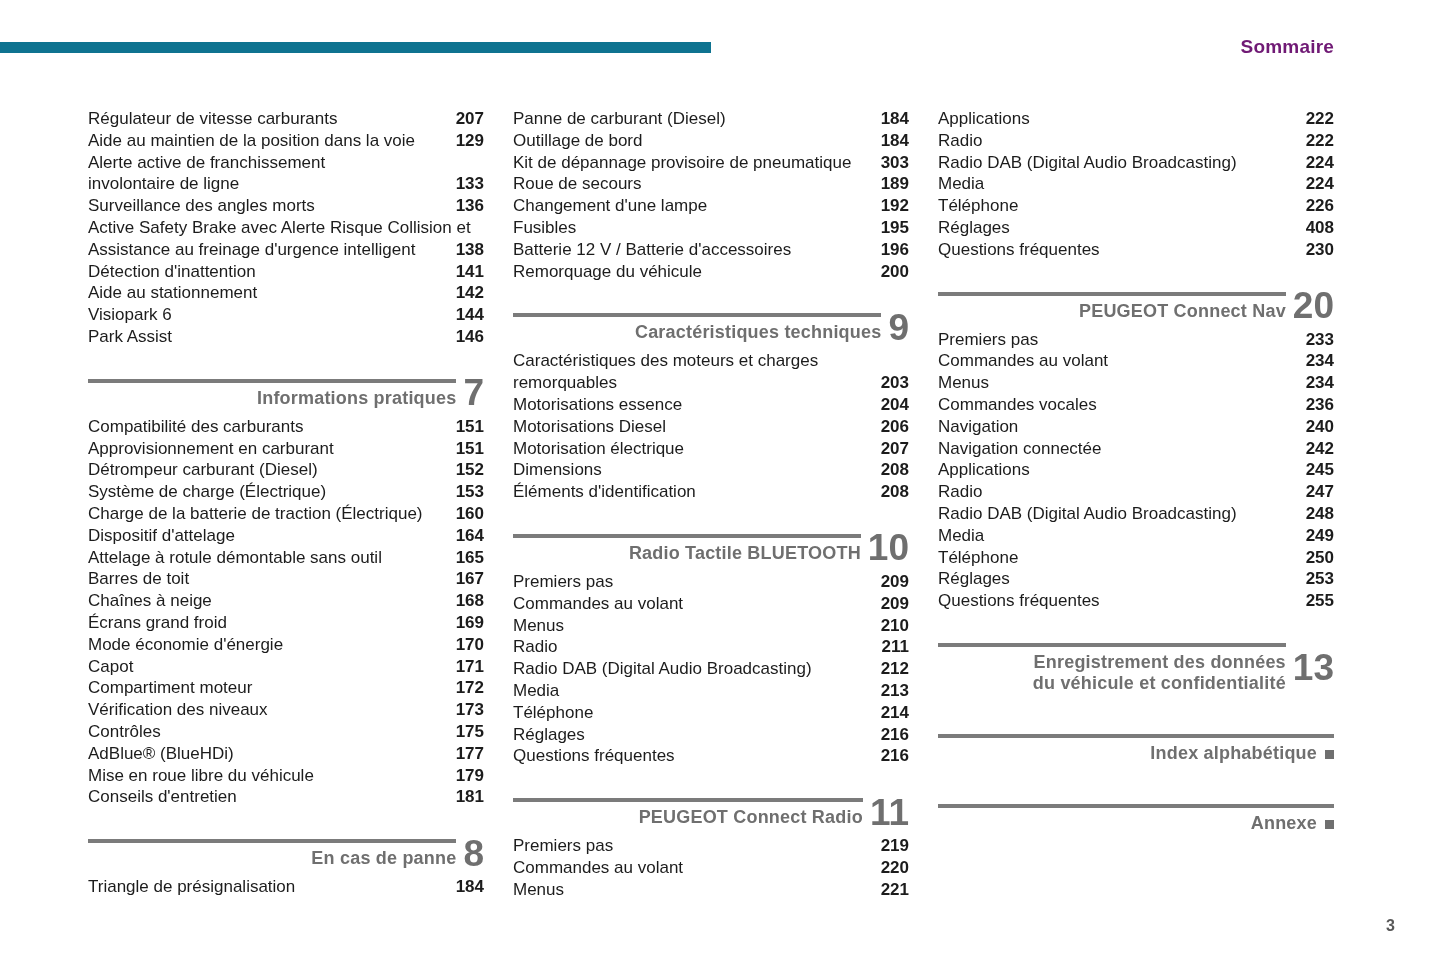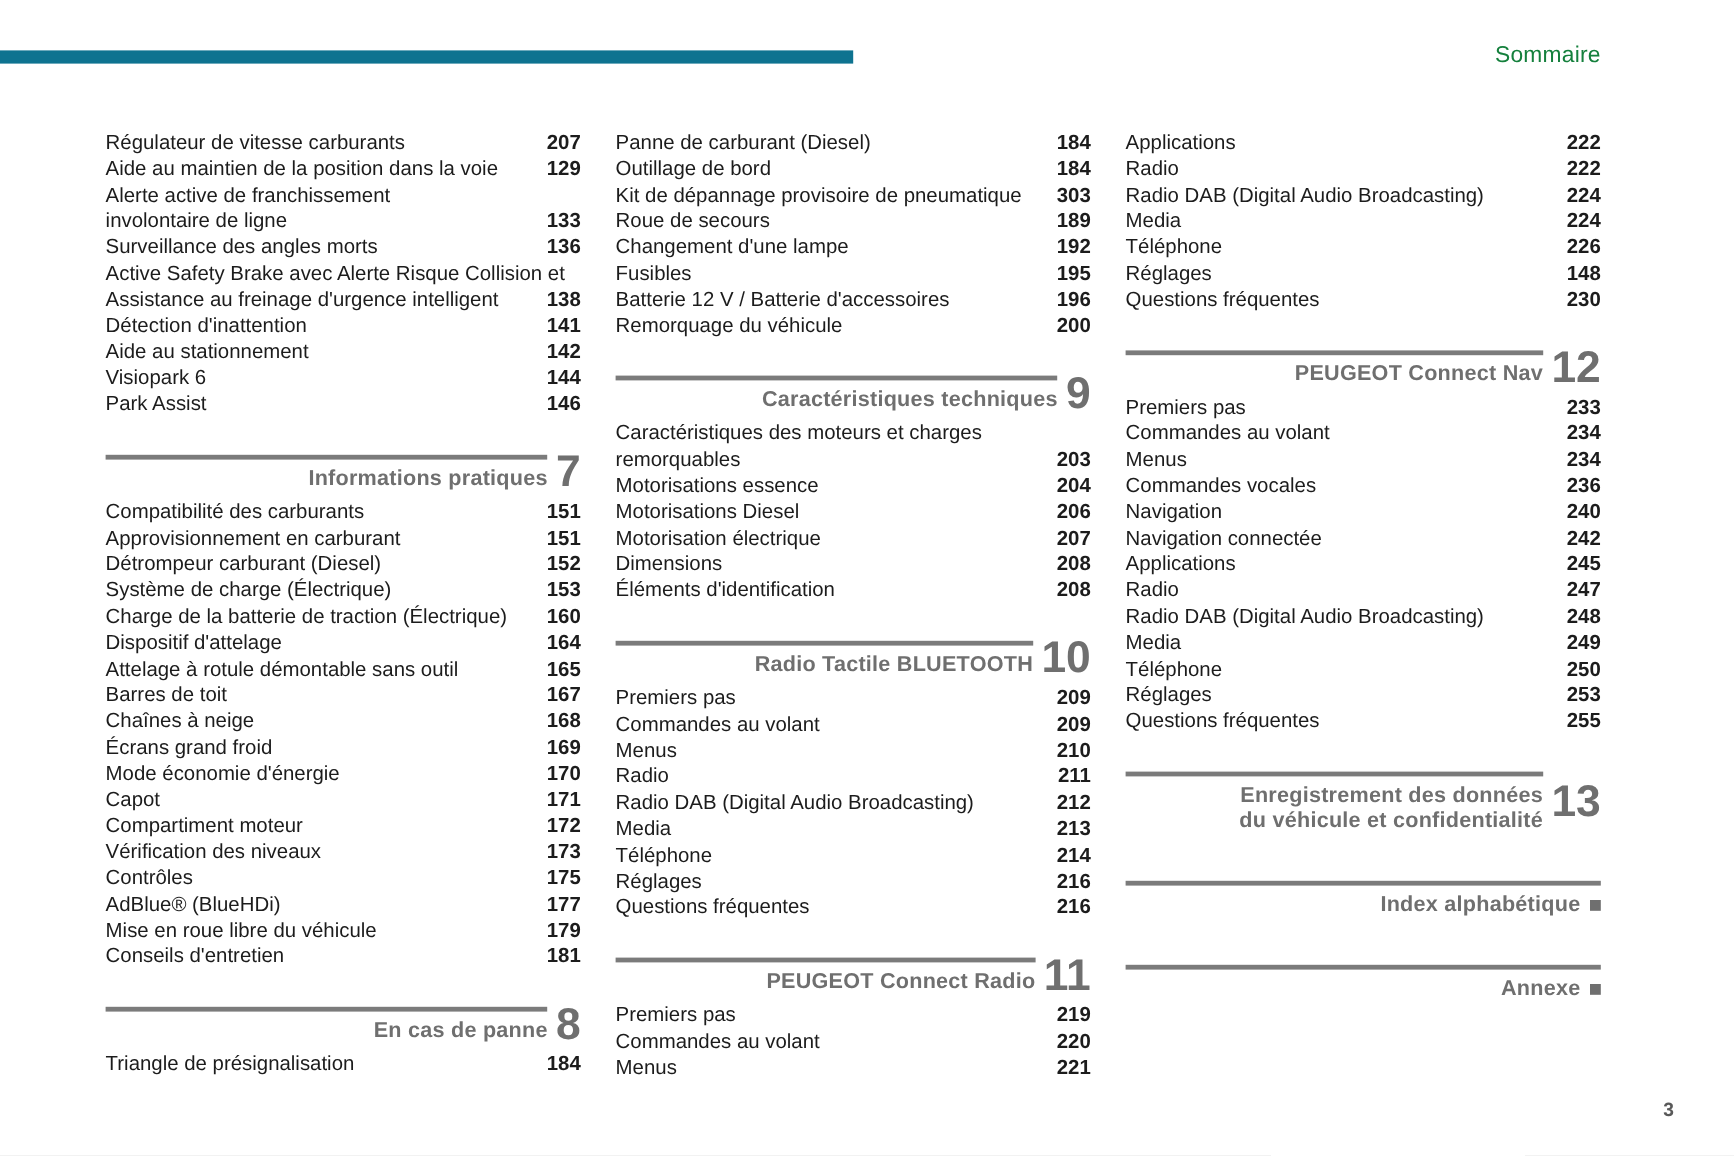--- a/index.html
+++ b/index.html
@@ -11,21 +11,21 @@
     font-family:"Liberation Sans", sans-serif;
     overflow:hidden;
   }
   .accent-bar {
     position:absolute; left:0; top:42px;
     width:711px; height:11px;
     background:#0e7390;
   }
   .sommaire {
     position:absolute; top:36px; right:111px;
-    font-size:19px; color:#15803d; letter-spacing:0.2px;
+    font-size:19px; color:#701a75; letter-spacing:0.2px;font-weight:bold;
   }
   .toc-col {
     position:absolute; top:108px; width:396px;
   }
   #col1 { left:88px; }
   #col2 { left:513px; }
   #col3 { left:938px; }
   .toc-row {
     display:flex; justify-content:space-between; align-items:baseline;
     font-size:17px; line-height:21.8px; color:#1c1c1c;
@@ -349,32 +349,32 @@
       <div class="toc-row">
         <span class="lbl">Media</span>
         <span class="pg">224</span>
       </div>
       <div class="toc-row">
         <span class="lbl">Téléphone</span>
         <span class="pg">226</span>
       </div>
       <div class="toc-row">
         <span class="lbl">Réglages</span>
-        <span class="pg">148</span>
+        <span class="pg">408</span>
       </div>
       <div class="toc-row">
         <span class="lbl">Questions fréquentes</span>
         <span class="pg">230</span>
       </div>
       <div class="section-header">
         <div class="hdr-left">
           <div class="hdr-bar"></div>
           <div class="hdr-title"><span>PEUGEOT Connect Nav</span></div>
         </div>
-        <div class="hdr-num">12</div>
+        <div class="hdr-num">20</div>
       </div>
       <div class="toc-row">
         <span class="lbl">Premiers pas</span>
         <span class="pg">233</span>
       </div>
       <div class="toc-row">
         <span class="lbl">Commandes au volant</span>
         <span class="pg">234</span>
       </div>
       <div class="toc-row">

